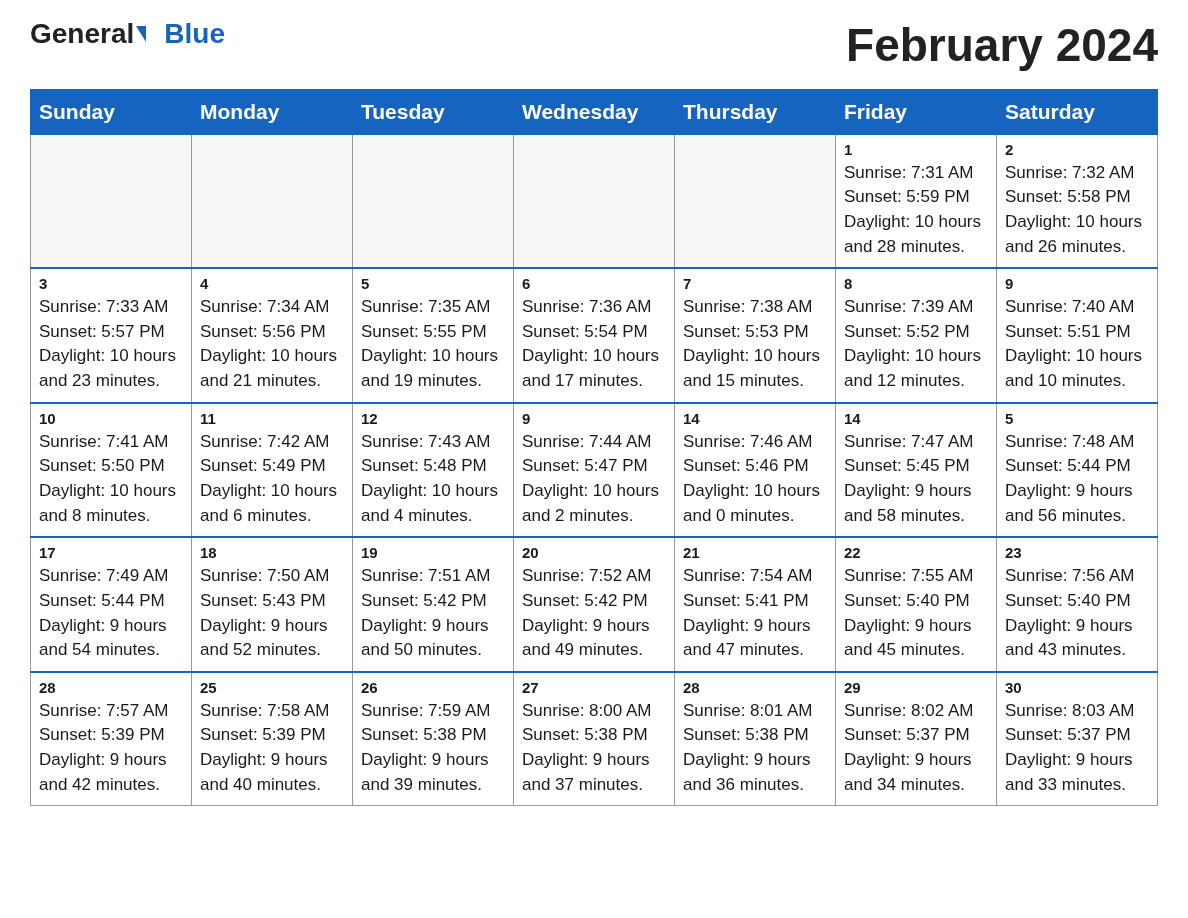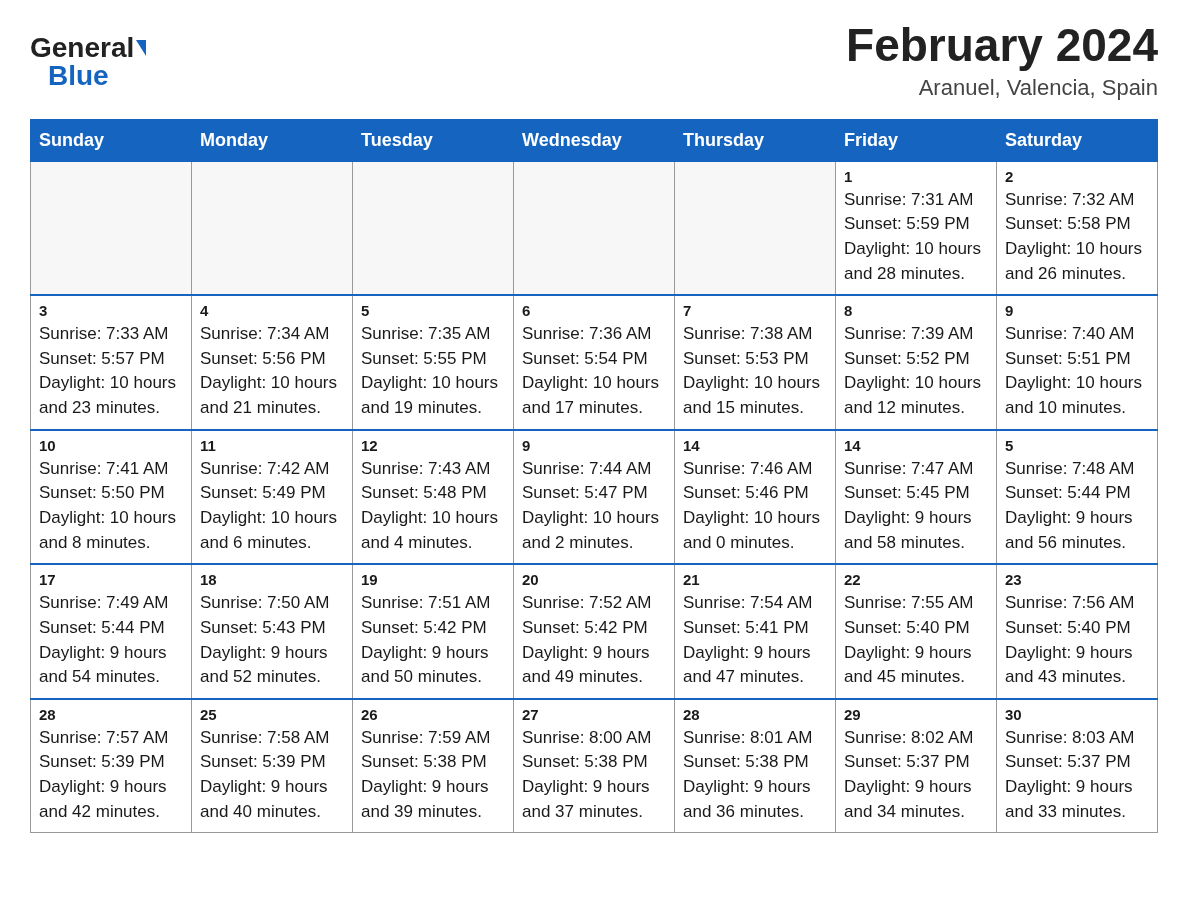--- a/index.html
+++ b/index.html
@@ -12,23 +12,22 @@
       padding: 20px 30px 30px 30px;
     }
     .header {
       display: flex;
       justify-content: space-between;
       align-items: flex-start;
       margin-bottom: 18px;
     }
     .logo {
       display: flex;
-      flex-direction: column;
+      flex-direction: row;
       align-items: flex-start;
-      margin-top: 14px;
     }
     .logo-general {
       font-size: 28px;
       font-weight: bold;
       color: #222;
       line-height: 1;
     }
     .logo-blue {
       font-size: 28px;
       font-weight: bold;
@@ -65,21 +64,21 @@
       margin-top: 4px;
     }
     .calendar-table {
       width: 100%;
       border-collapse: collapse;
       table-layout: fixed;
     }
     .calendar-table th {
       background: #1565c0;
       color: #fff;
-      font-size: 18px;
+      font-size: 21px;
       font-weight: bold;
       padding: 10px 8px;
       text-align: left;
       border: 1px solid #1565c0;
     }
     .calendar-table td {
       vertical-align: top;
       border: 1px solid #999;
       padding: 6px 8px 8px 8px;
       height: 120px;
@@ -111,21 +110,20 @@
 <div class="header">
   <div class="logo">
     <div class="logo-general-row">
       <span class="logo-general">General</span>
       <span class="logo-triangle"></span>
     </div>
     <span class="logo-blue">Blue</span>
   </div>
   <div class="title-area">
     <div class="month-year">February 2024</div>
-    <div class="location">Aranuel, Valencia, Spain</div>
   </div>
 </div>
 
 <table class="calendar-table">
   <thead>
     <tr>
     <th>Sunday</th>
         <th>Monday</th>
         <th>Tuesday</th>
         <th>Wednesday</th>

